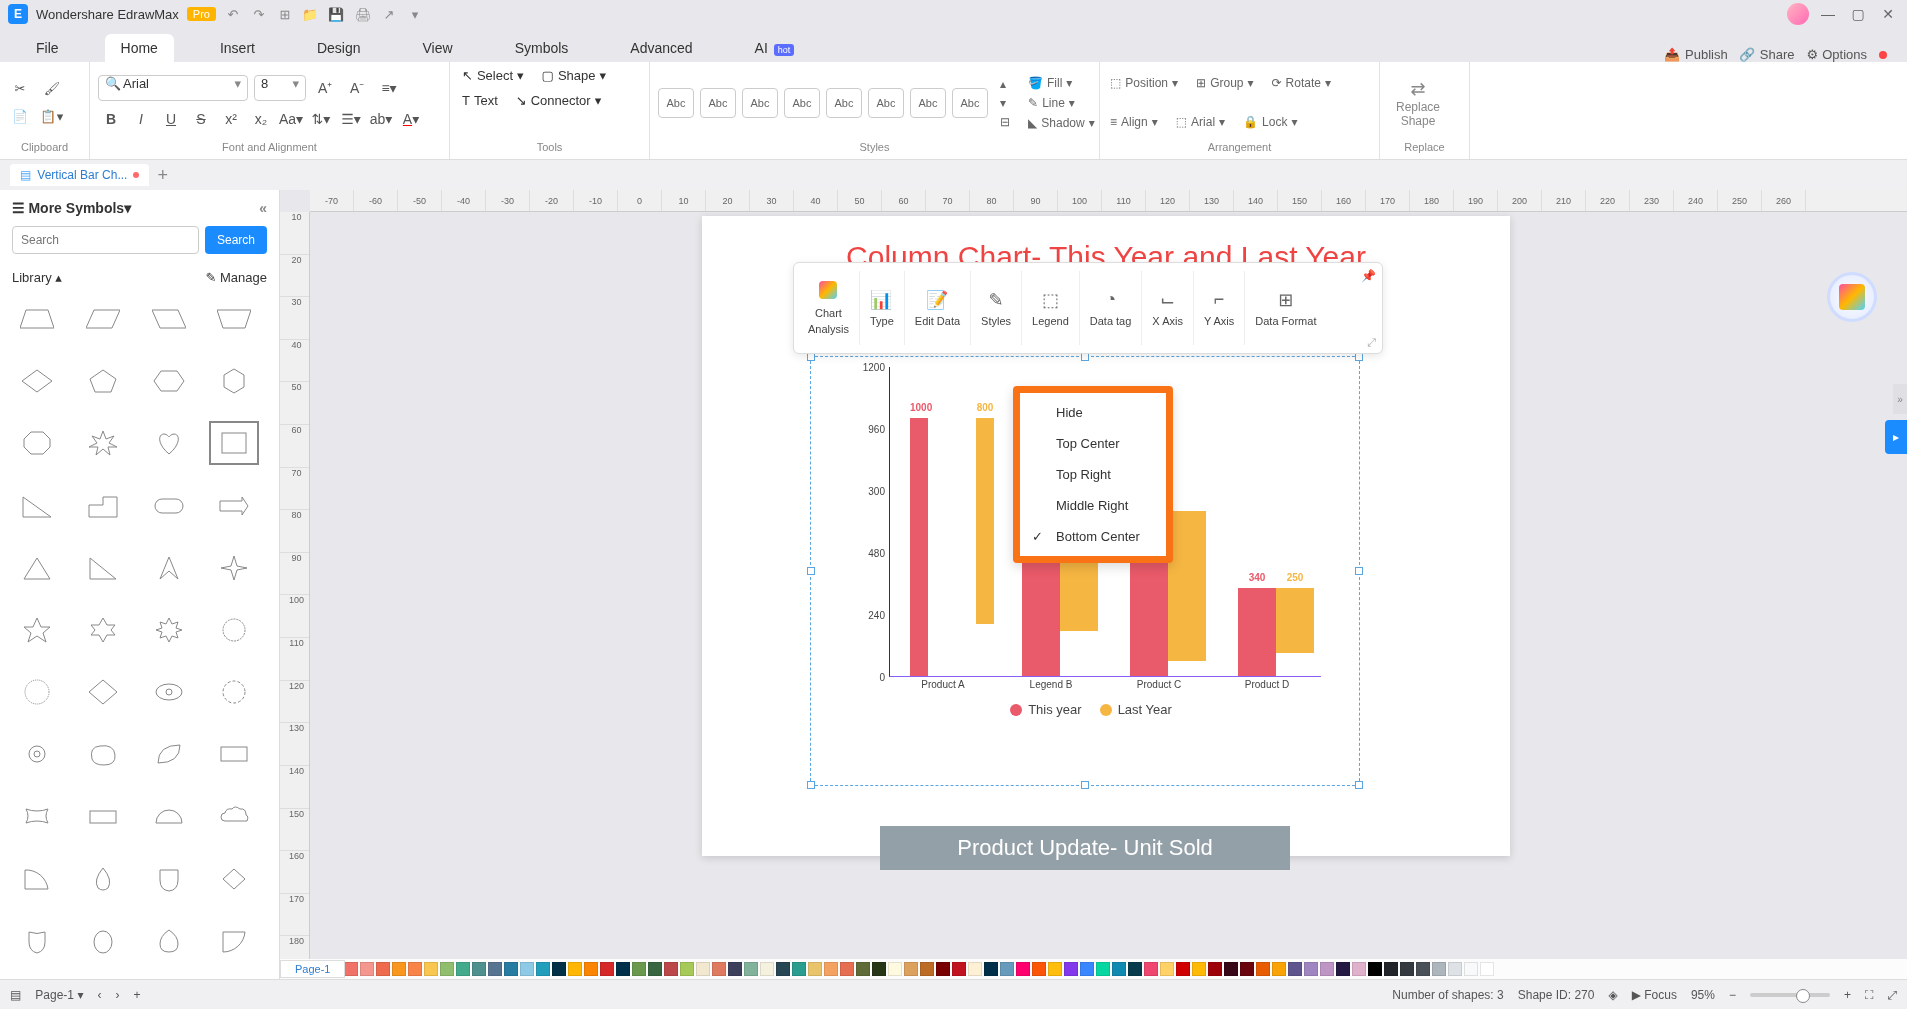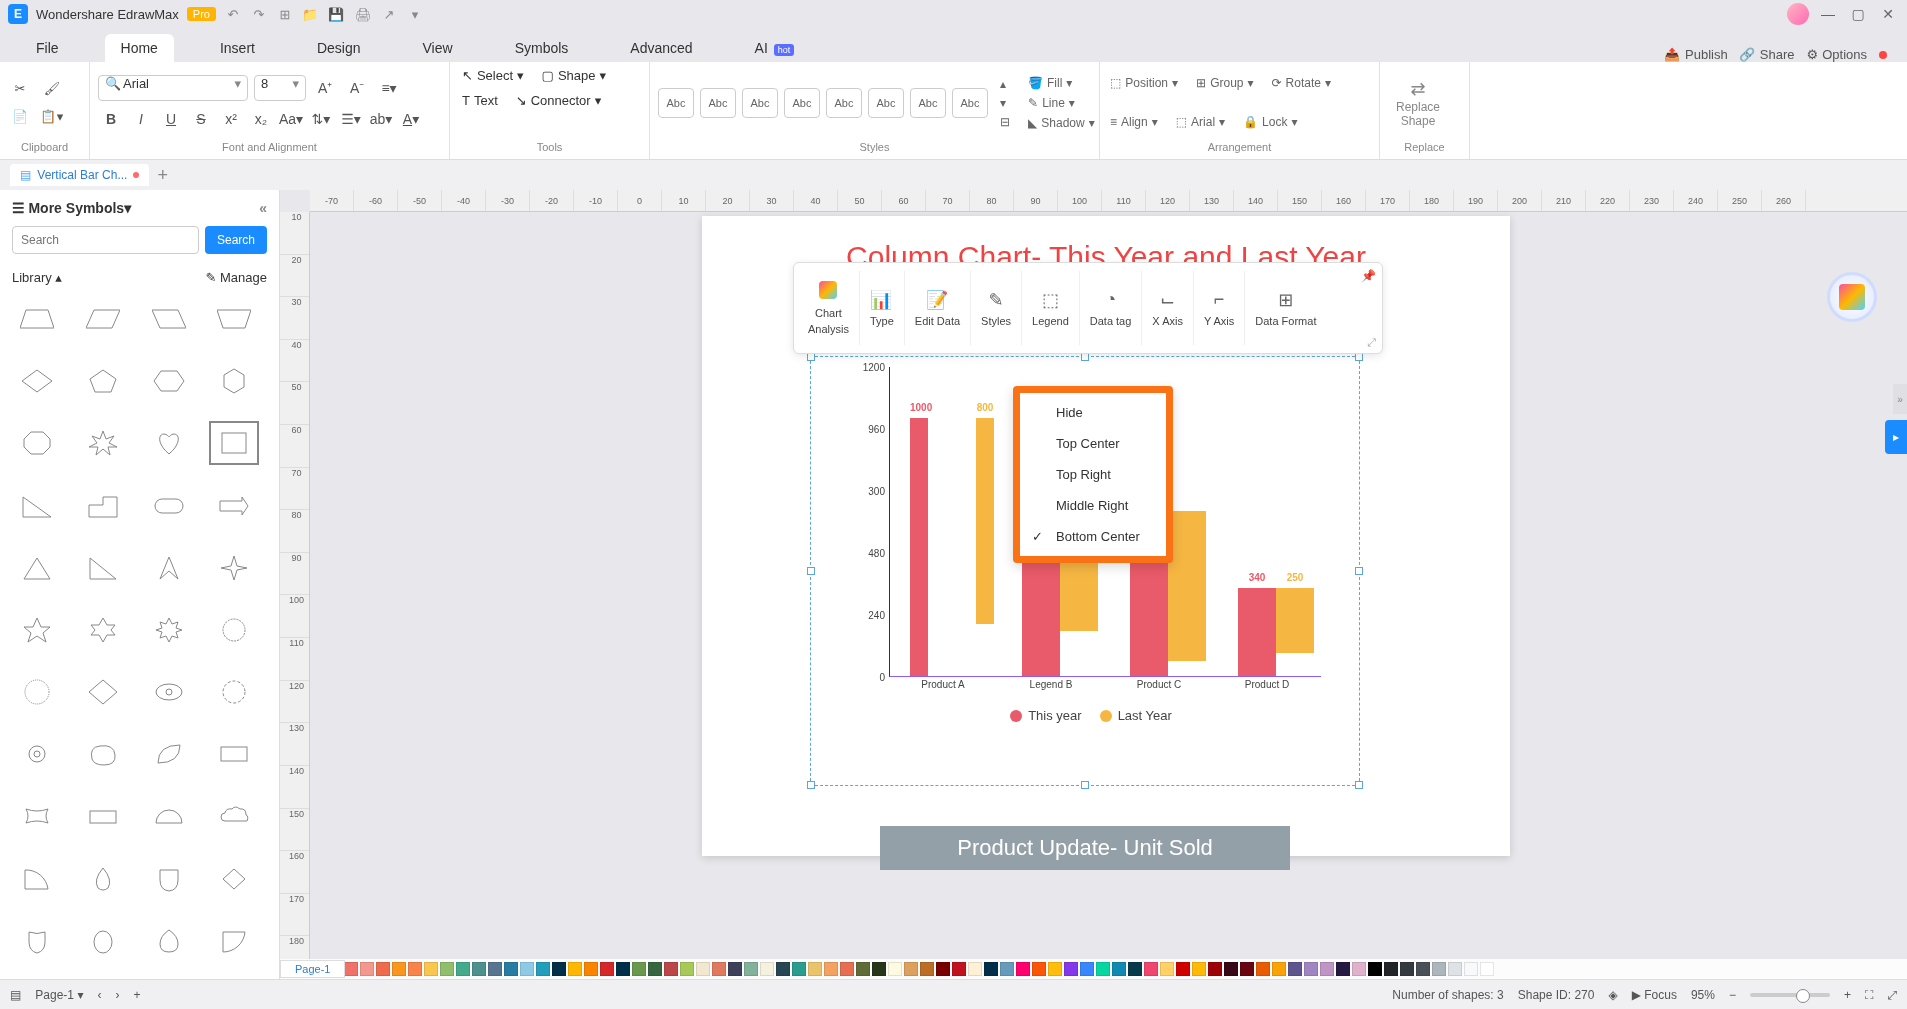--- a/index.html
+++ b/index.html
@@ -73,21 +73,21 @@
 .plot{position:absolute;left:38px;right:10px;top:0;bottom:60px;border-left:1px solid #333;border-bottom:1px solid #8b5cf6;font-weight:bold;}
 .bar-group{position:absolute;bottom:0;width:84px;display:flex;justify-content:center;gap:0;}
 .bar{width:38px;position:relative;}
 .bar.red{background:#e95a6a;}
 .bar.yel{background:#f6b642;}
 .bar-label{position:absolute;top:-16px;width:100%;text-align:center;font-size:10px;}
 .bar.red .bar-label{color:#e95a6a;}
 .bar.yel .bar-label{color:#f6b642;}
 .x-labels{position:absolute;left:38px;right:10px;bottom:42px;height:16px;display:flex;font-size:10px;color:#444;}
 .x-labels span{flex:1;text-align:center;}
-.legend{position:absolute;bottom:14px;left:0;right:0;display:flex;justify-content:center;gap:18px;font-size:13px;color:#444;}
+.legend{position:absolute;bottom:20px;left:0;right:0;display:flex;justify-content:center;gap:18px;font-size:13px;color:#444;}
 .legend-item{display:flex;align-items:center;gap:6px;}
 .legend-dot{width:12px;height:12px;border-radius:50%;}
 .subtitle-box{position:absolute;left:570px;top:614px;width:410px;height:44px;background:#94a0a8;color:#fff;font-size:22px;display:flex;align-items:center;justify-content:center;}
 
 .chart-toolbar{position:absolute;left:483px;top:50px;width:590px;height:92px;background:#fff;border:1px solid #ddd;border-radius:6px;box-shadow:0 2px 8px rgba(0,0,0,0.1);display:flex;padding:8px 4px;}
 .ct-btn{display:flex;flex-direction:column;align-items:center;justify-content:center;padding:0 10px;font-size:11px;color:#444;cursor:pointer;border-right:1px solid #eee;gap:4px;}
 .ct-btn:last-child{border-right:none;}
 .ct-icon{font-size:18px;height:22px;color:#666;}
 .pin{position:absolute;top:6px;right:6px;color:#aaa;font-size:12px;}
 .expand{position:absolute;bottom:4px;right:6px;color:#aaa;font-size:11px;}

